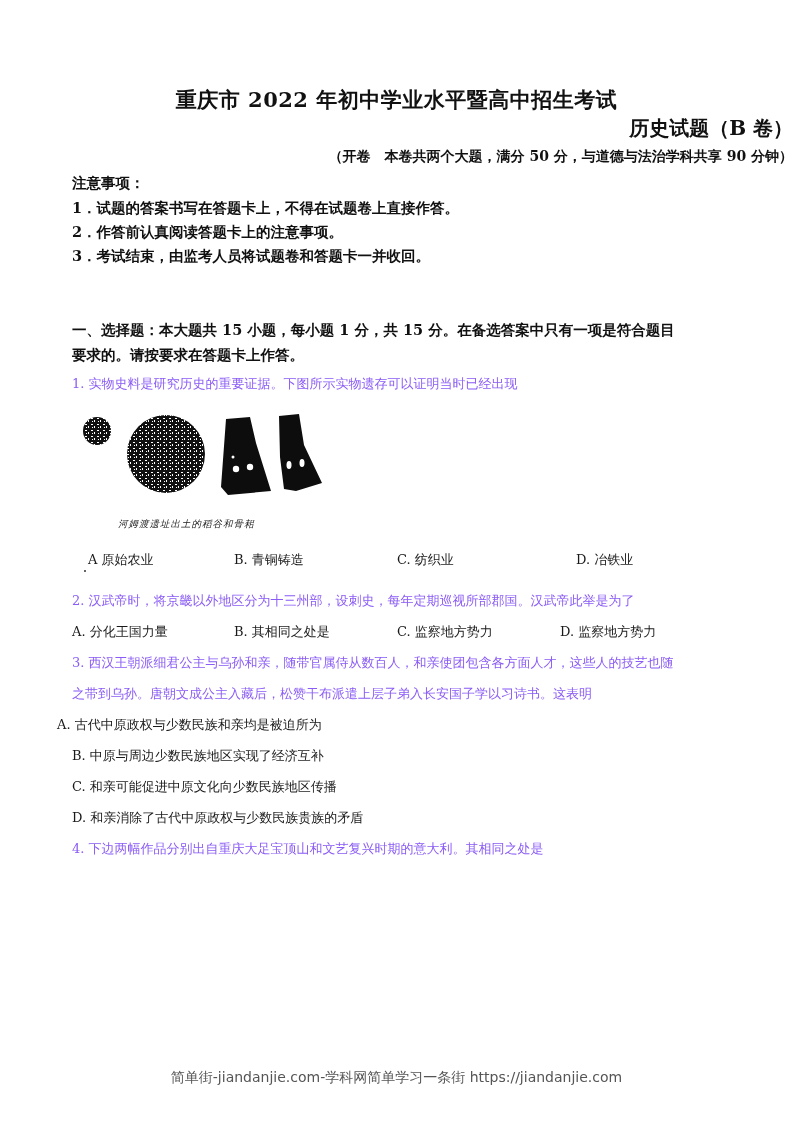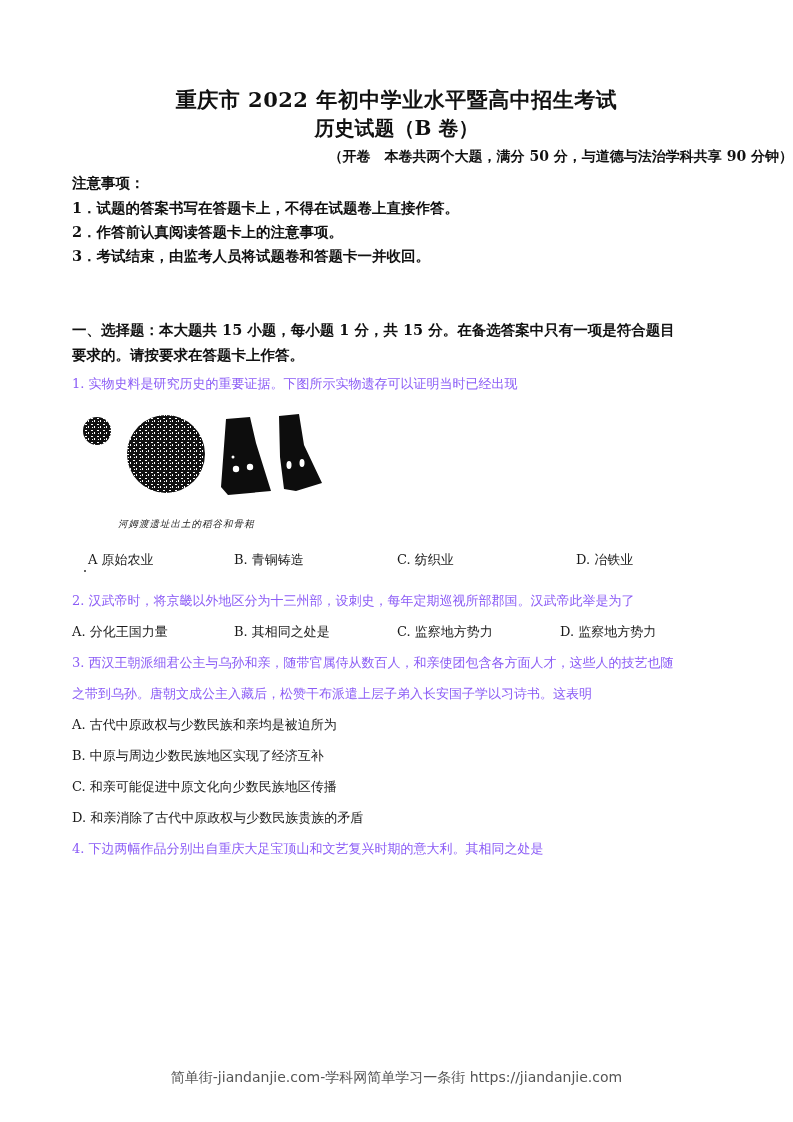--- a/index.html
+++ b/index.html
@@ -1,21 +1,21 @@
 <!DOCTYPE html>
 <html><head>
 <meta charset="utf-8">
 <style>
   html, body { margin: 0; padding: 0; background: #ffffff; }
   body { width: 793px; height: 1122px; position: relative; overflow: hidden; color: #111; }
   .serif { font-family: "DejaVu Serif", "Liberation Serif", serif; }
   .sans { font-family: "DejaVu Sans", "Liberation Sans", sans-serif; }
   .abs { position: absolute; white-space: nowrap; }
   .title { left: 0; width: 793px; text-align: center; font-weight: bold; font-size: 21px; letter-spacing: 0.5px; }
-  .subtitle { left: 0; width: 793px; text-align: center; font-weight: bold; font-size: 20px; }
+  .subtitle { left: 0; width: 793px; text-align: right; font-weight: bold; font-size: 20px; }
   .note { left: 0; width: 793px; text-align: right; font-weight: bold; font-size: 14px; }
   .bold15 { font-weight: bold; font-size: 14.5px; left: 72px; }
   .q { font-size: 13px; color: #8b5cf6; left: 72px; }
   .opt { font-size: 13px; color: #1a1a1a; }
   .figure { left: 78px; top: 405px; width: 260px; height: 130px; }
   .caption { left: 118px; top: 518px; font-size: 9.5px; font-style: italic; color: #222; letter-spacing: 1px; }
   .footer { left: 0; width: 793px; text-align: center; top: 1069px; font-size: 14px; color: #555; }
   .dot { left: 84px; top: 570px; width: 2px; height: 2px; background: #666; }
 </style>
 </head>
@@ -67,21 +67,21 @@
   <div class="abs dot"></div>
 
   <div class="abs q serif" style="top:592px;">2. 汉武帝时，将京畿以外地区分为十三州部，设刺史，每年定期巡视所部郡国。汉武帝此举是为了</div>
   <div class="abs opt serif" style="top:623px; left:72px;">A.  分化王国力量</div>
   <div class="abs opt serif" style="top:623px; left:234px;">B.  其相同之处是</div>
   <div class="abs opt serif" style="top:623px; left:397px;">C.  监察地方势力</div>
   <div class="abs opt serif" style="top:623px; left:560px;">D.  监察地方势力</div>
 
   <div class="abs q serif" style="top:654px;">3. 西汉王朝派细君公主与乌孙和亲，随带官属侍从数百人，和亲使团包含各方面人才，这些人的技艺也随</div>
   <div class="abs q serif" style="top:685px;">之带到乌孙。唐朝文成公主入藏后，松赞干布派遣上层子弟入长安国子学以习诗书。这表明</div>
-  <div class="abs opt serif" style="top:716px; left:72px;text-align:center;">A.  古代中原政权与少数民族和亲均是被迫所为</div>
+  <div class="abs opt serif" style="top:716px; left:57px;text-align:center;">A.  古代中原政权与少数民族和亲均是被迫所为</div>
   <div class="abs opt serif" style="top:747px; left:72px;">B.  中原与周边少数民族地区实现了经济互补</div>
   <div class="abs opt serif" style="top:778px; left:72px;">C.  和亲可能促进中原文化向少数民族地区传播</div>
   <div class="abs opt serif" style="top:809px; left:72px;">D.  和亲消除了古代中原政权与少数民族贵族的矛盾</div>
 
   <div class="abs q serif" style="top:840px;">4. 下边两幅作品分别出自重庆大足宝顶山和文艺复兴时期的意大利。其相同之处是</div>
 
   <div class="abs footer sans">简单街-jiandanjie.com-学科网简单学习一条街 https://jiandanjie.com</div>
 
 </div>
 

